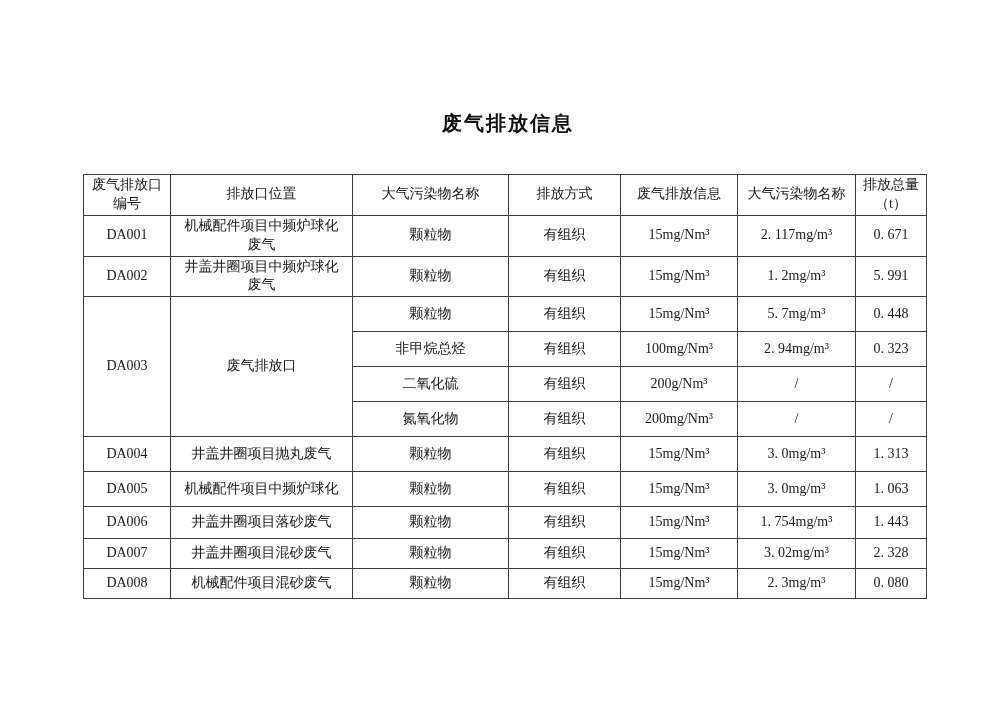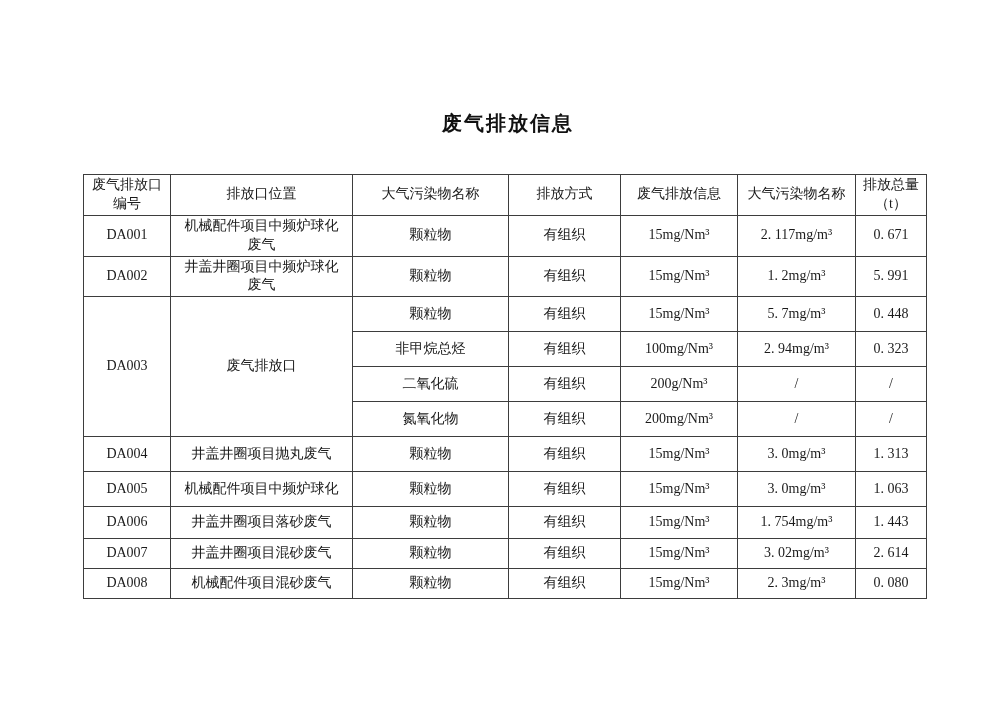--- a/index.html
+++ b/index.html
@@ -160,21 +160,21 @@
         <td>1. 754mg/m³</td>
         <td>1. 443</td>
       </tr>
       <tr class="r30">
         <td>DA007</td>
         <td>井盖井圈项目混砂废气</td>
         <td>颗粒物</td>
         <td>有组织</td>
         <td>15mg/Nm³</td>
         <td>3. 02mg/m³</td>
-        <td>2. 614</td>
+        <td>2. 328</td>
       </tr>
       <tr class="r30">
         <td>DA008</td>
         <td>机械配件项目混砂废气</td>
         <td>颗粒物</td>
         <td>有组织</td>
         <td>15mg/Nm³</td>
         <td>2. 3mg/m³</td>
         <td>0. 080</td>
       </tr>

